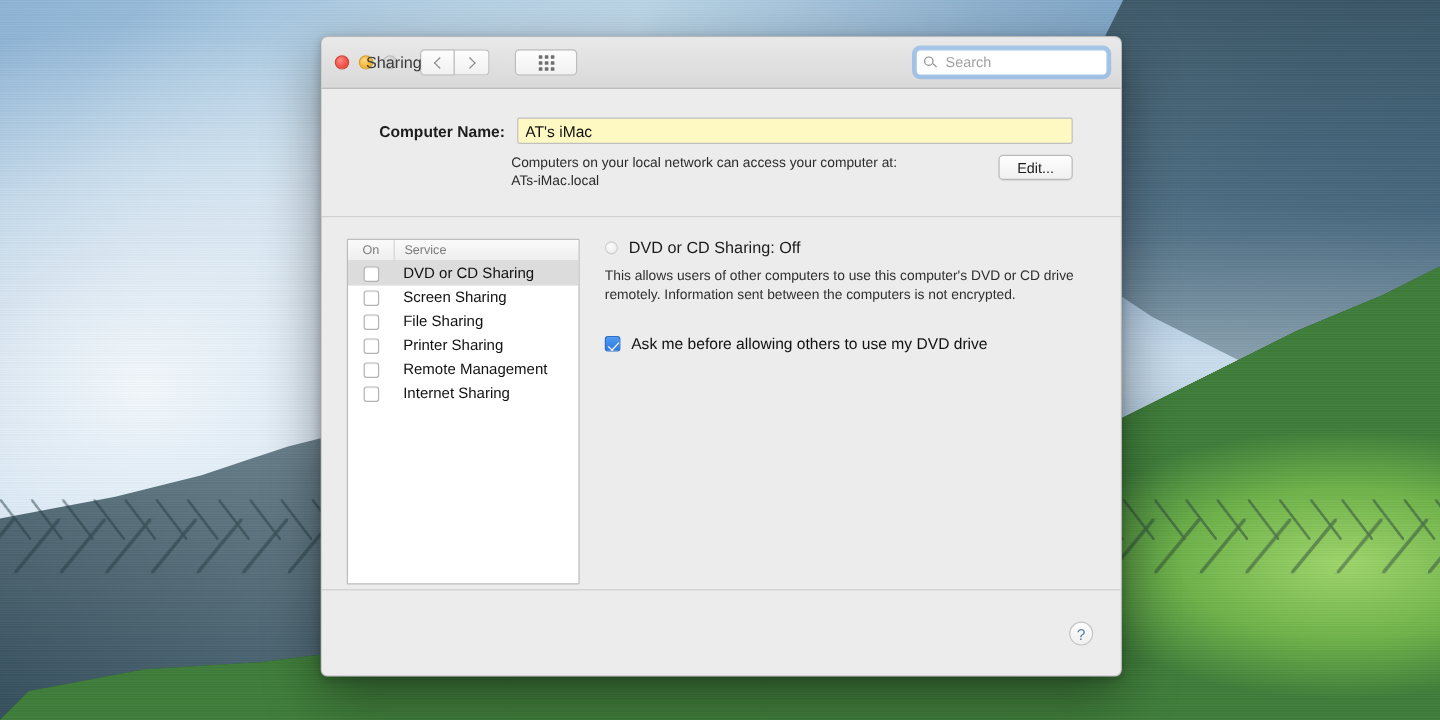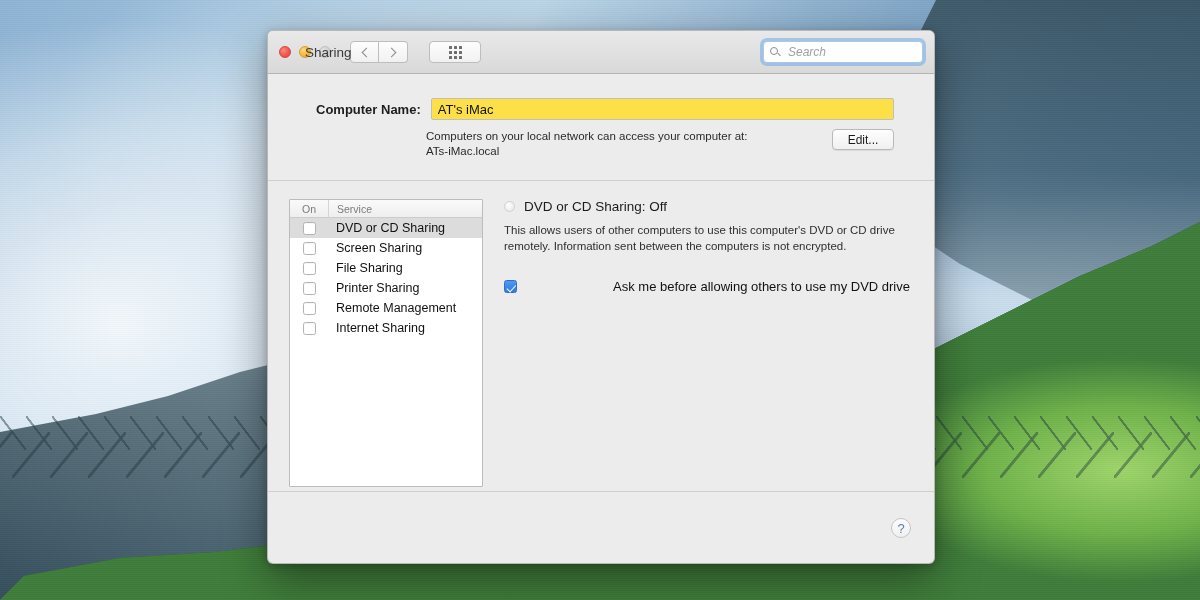--- a/index.html
+++ b/index.html
@@ -148,33 +148,33 @@
     display: flex; align-items: center;
     padding-left: 6px;
   }
   .mag { width: 11px; height: 11px; position: relative; flex: 0 0 auto; }
   .mag .ring { position: absolute; left:0; top:0; width: 8px; height: 8px; border: 1.3px solid #8d8d8d; border-radius: 50%; }
   .mag .handle { position: absolute; left: 6.5px; top: 7px; width: 4px; height: 1.3px; background: #8d8d8d; transform: rotate(45deg); }
   #search-input {
     border: none; outline: none; background: transparent;
     font-family: "Liberation Sans", sans-serif;
     font-size: 12px; color: #333;
-    margin-left: 5px; width: 120px; height: 18px; font-style: italic;
+    margin-left: 5px; width: 120px; height: 18px;
   }
   #search-input::placeholder { color: #a0a0a0; }
 
   
   #pane-top { padding: 24px 0 0 0; background: #ececec; }
   .row-name { display: flex; align-items: center; padding-left: 48px; padding-right: 40px; }
   #label-computer-name { font-size: 13px; color: #1d1d1d; white-space: nowrap; font-weight: bold; }
   #computer-name-field {
     margin-left: 10px;
     flex: 1;
     height: 22px;
-    background: #fde047;
+    background: #fef9c3;
     border: 1px solid #bfbfbf;
     border-radius: 2px;
     font-family: "Liberation Sans", sans-serif;
     font-size: 13px;
     color: #111;
     padding: 0 6px;
     outline: none;
   }
   .row-desc { display: flex; align-items: flex-start; margin-top: 9px; padding-left: 158px; padding-right: 40px; }
   #hostname-block { flex: 1; font-size: 11.5px; line-height: 15px; color: #2b2b2b; }
@@ -240,21 +240,21 @@
     border: 1px solid #cfcfcf;
     flex: 0 0 auto;
   }
   #detail-title { margin-left: 9px; font-size: 13.5px; color: #1b1b1b; }
   #detail-desc {
     margin-top: 9px;
     font-size: 11.5px; line-height: 15.5px;
     color: #2f2f2f;
     max-width: 410px;
   }
-  #ask-row { display: flex; align-items: center; margin-top: 25px; justify-content: space-between; }
+  #ask-row { display: flex; align-items: center; margin-top: 25px; }
   #ask-checkbox {
     width: 13px; height: 13px;
     border-radius: 2.5px;
     background: linear-gradient(to bottom, #4f9af0, #2f7ae0);
     border: 1px solid #2a6fcc;
     position: relative;
     flex: 0 0 auto;
   }
   #ask-checkbox::after {
     content: "";

